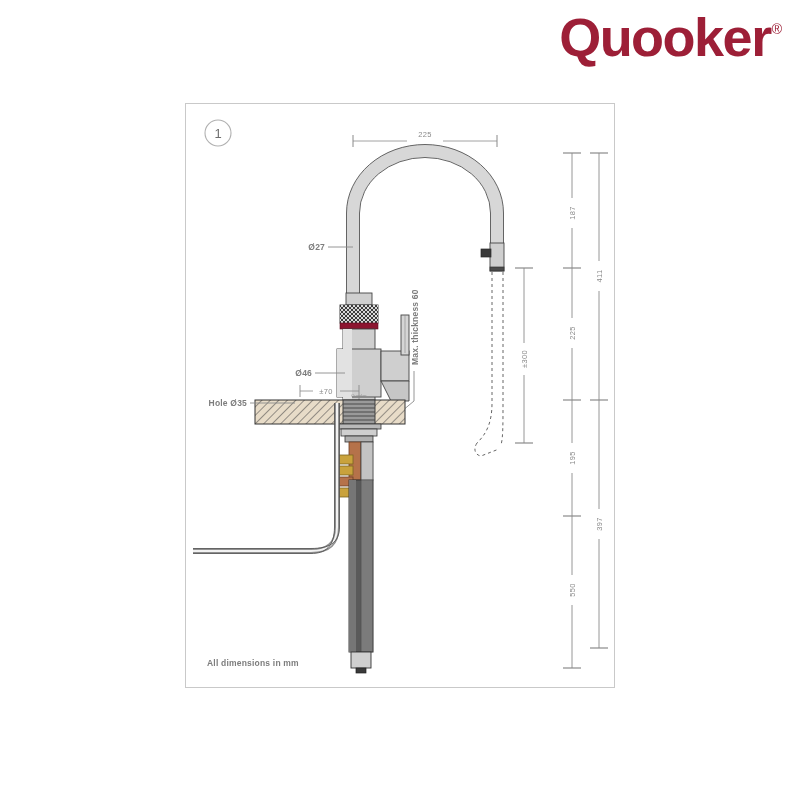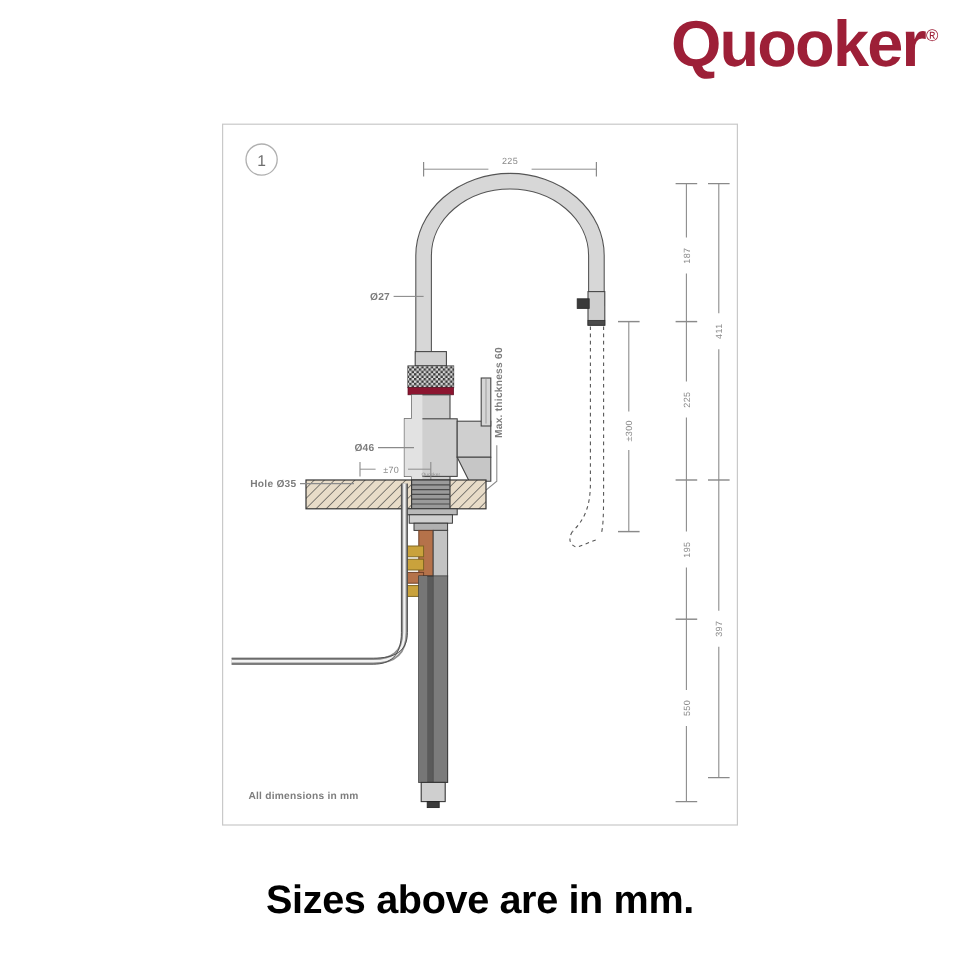--- a/index.html
+++ b/index.html
@@ -307,15 +307,14 @@
       <line x1="330" y1="340" x2="348" y2="340" stroke="#8a8a8a" stroke-width="1.2"></line>
       <line x1="339" y1="165" x2="339" y2="240" stroke="#8a8a8a" stroke-width="0.9"></line>
       <line x1="339" y1="272" x2="339" y2="340" stroke="#8a8a8a" stroke-width="0.9"></line>
       <text class="dimtext" transform="translate(342,256) rotate(-90)" text-anchor="middle">±300</text>
     </g>
 
     <text class="notetext" x="22" y="563">All dimensions in mm</text>
 
   </svg>
 
-  <div id="caption">Sizes above are in mm.</div>
 
 </div>
 
 </body></html>

